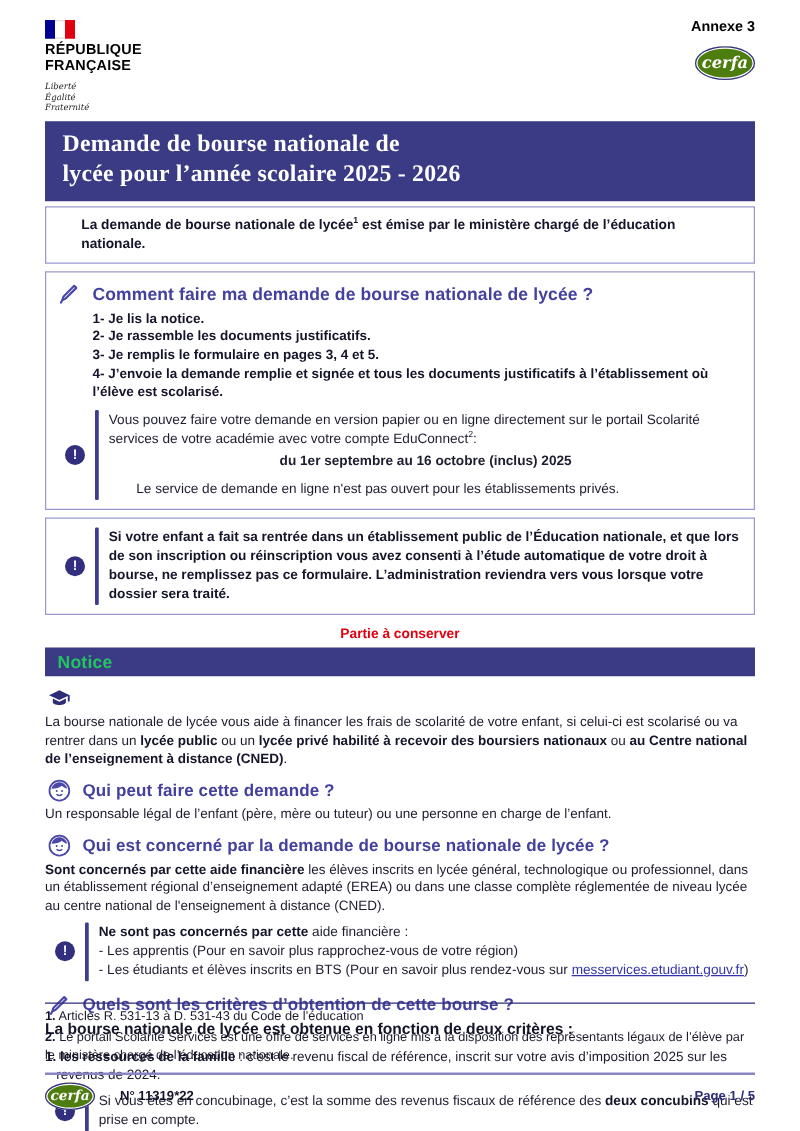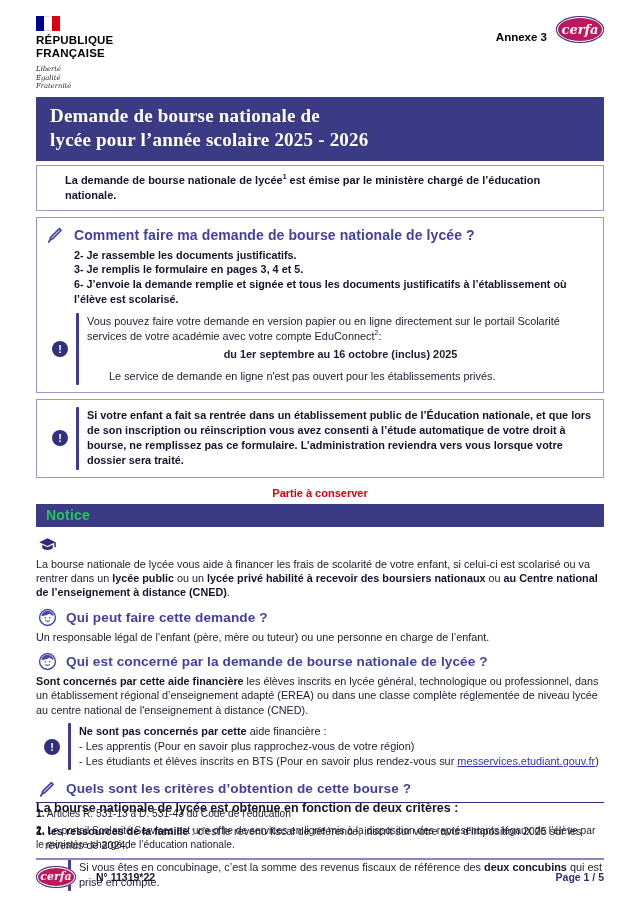--- a/index.html
+++ b/index.html
@@ -14,24 +14,24 @@
   }
   .page{padding:16px 36px 0 36px;}
 
   
   .hdr{display:flex;justify-content:space-between;align-items:flex-start;height:76px;}
   .marianne .flag{display:flex;width:24px;height:15px;margin-bottom:3px;}
   .marianne .flag span{flex:1;}
   .flag-b{background:#000091;} .flag-w{background:#fff;border-top:1px solid #ddd;border-bottom:1px solid #ddd;} .flag-r{background:#e1000f;}
   .rf{font-weight:bold;font-size:11.5px;line-height:1.12;letter-spacing:.2px;color:#000;}
   .motto{margin-top:5px;font-family:"DejaVu Serif",serif;font-style:italic;font-size:6.8px;line-height:1.3;color:#222;}
-  .hdr-right{display:flex;flex-direction:row;align-items:flex-end;gap:9px;}
+  .hdr-right{display:flex;flex-direction:column;align-items:flex-end;gap:9px;}
   .annexe{font-weight:bold;font-size:11.5px;color:#000;}
   .cerfa{
-    width:48px;height:27px;background:#be185d;border-radius:50%;
+    width:48px;height:27px;background:#4d7c0f;border-radius:50%;
     display:flex;align-items:center;justify-content:center;color:#fff;
     font-family:"DejaVu Serif",serif;font-style:italic;font-weight:bold;font-size:13px;
     box-shadow:inset 0 0 0 1px #312f7e, inset 0 0 0 2px #ffffff;
   }
   .cerfa.small{width:40px;height:22px;font-size:11px;}
 
   
   .titlebar{margin-top:5px;background:var(--indigo);color:#fff;padding:7px 14px 9px 14px;font-family:Liberation Serif, serif;}
   .titlebar div{font-weight:bold;font-size:19px;line-height:1.26;letter-spacing:.2px;}
   .subtitle{
@@ -120,23 +120,24 @@
     <div class="h-row">
       <span class="ic">
         <svg width="19" height="19" viewBox="0 0 24 24" fill="none" stroke="#4a48a8" stroke-width="2.2" stroke-linecap="round" stroke-linejoin="round">
           <path d="M5 19c1.8-.6 2.6-.9 3.5-1.8L19 6.7 16.9 4.6 6.4 15.1c-.9.9-1 2.1-1.4 3.9z"></path>
           <path d="M3.5 21.5l1.5-2.5"></path>
         </svg>
       </span>
       <span class="h-txt">Comment faire ma demande de bourse nationale de lycée ?</span>
     </div>
     <div class="steps">
+      <div>1- Je lis la notice.</div>
       <div>2- Je rassemble les documents justificatifs.</div>
       <div>3- Je remplis le formulaire en pages 3, 4 et 5.</div>
-      <div>6- J’envoie la demande remplie et signée et tous les documents justificatifs à l’établissement où l’élève est scolarisé.</div>
+      <div>4- J’envoie la demande remplie et signée et tous les documents justificatifs à l’établissement où l’élève est scolarisé.</div>
     </div>
     <div class="info">
       <span class="ico">
           <span class="bang">!</span>
         </span>
       <span class="bar"></span>
       <div class="txt">
         <span>Vous pouvez faire votre demande en version papier ou en ligne directement sur le portail Scolarité services de votre académie avec votre compte EduConnect</span><sup>2</sup><span>:</span>
         <div class="dates">du 1er septembre au 16 octobre (inclus) 2025</div>
         <div class="gap-top">Le service de demande en ligne n'est pas ouvert pour les établissements privés.</div>

